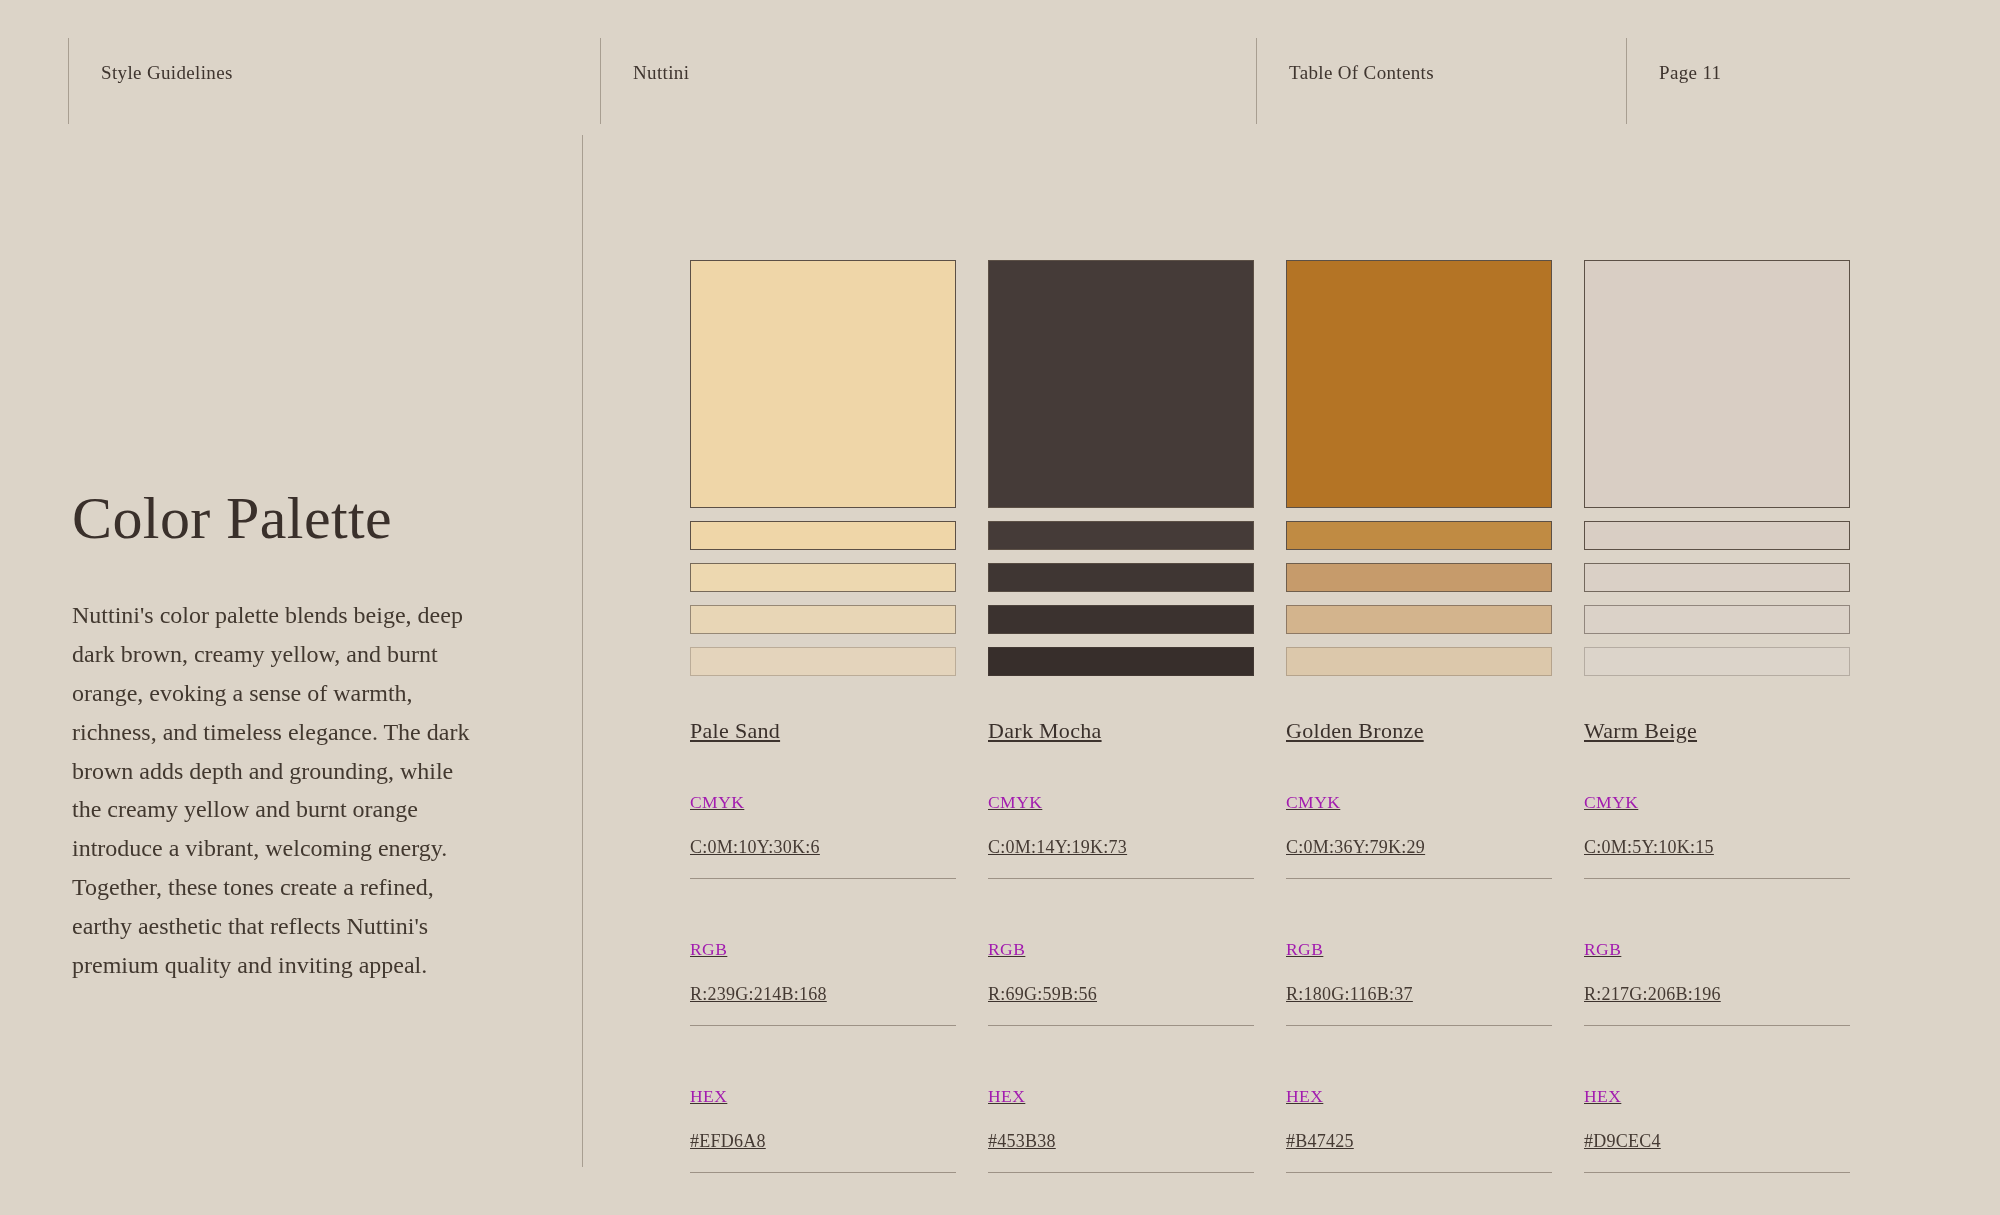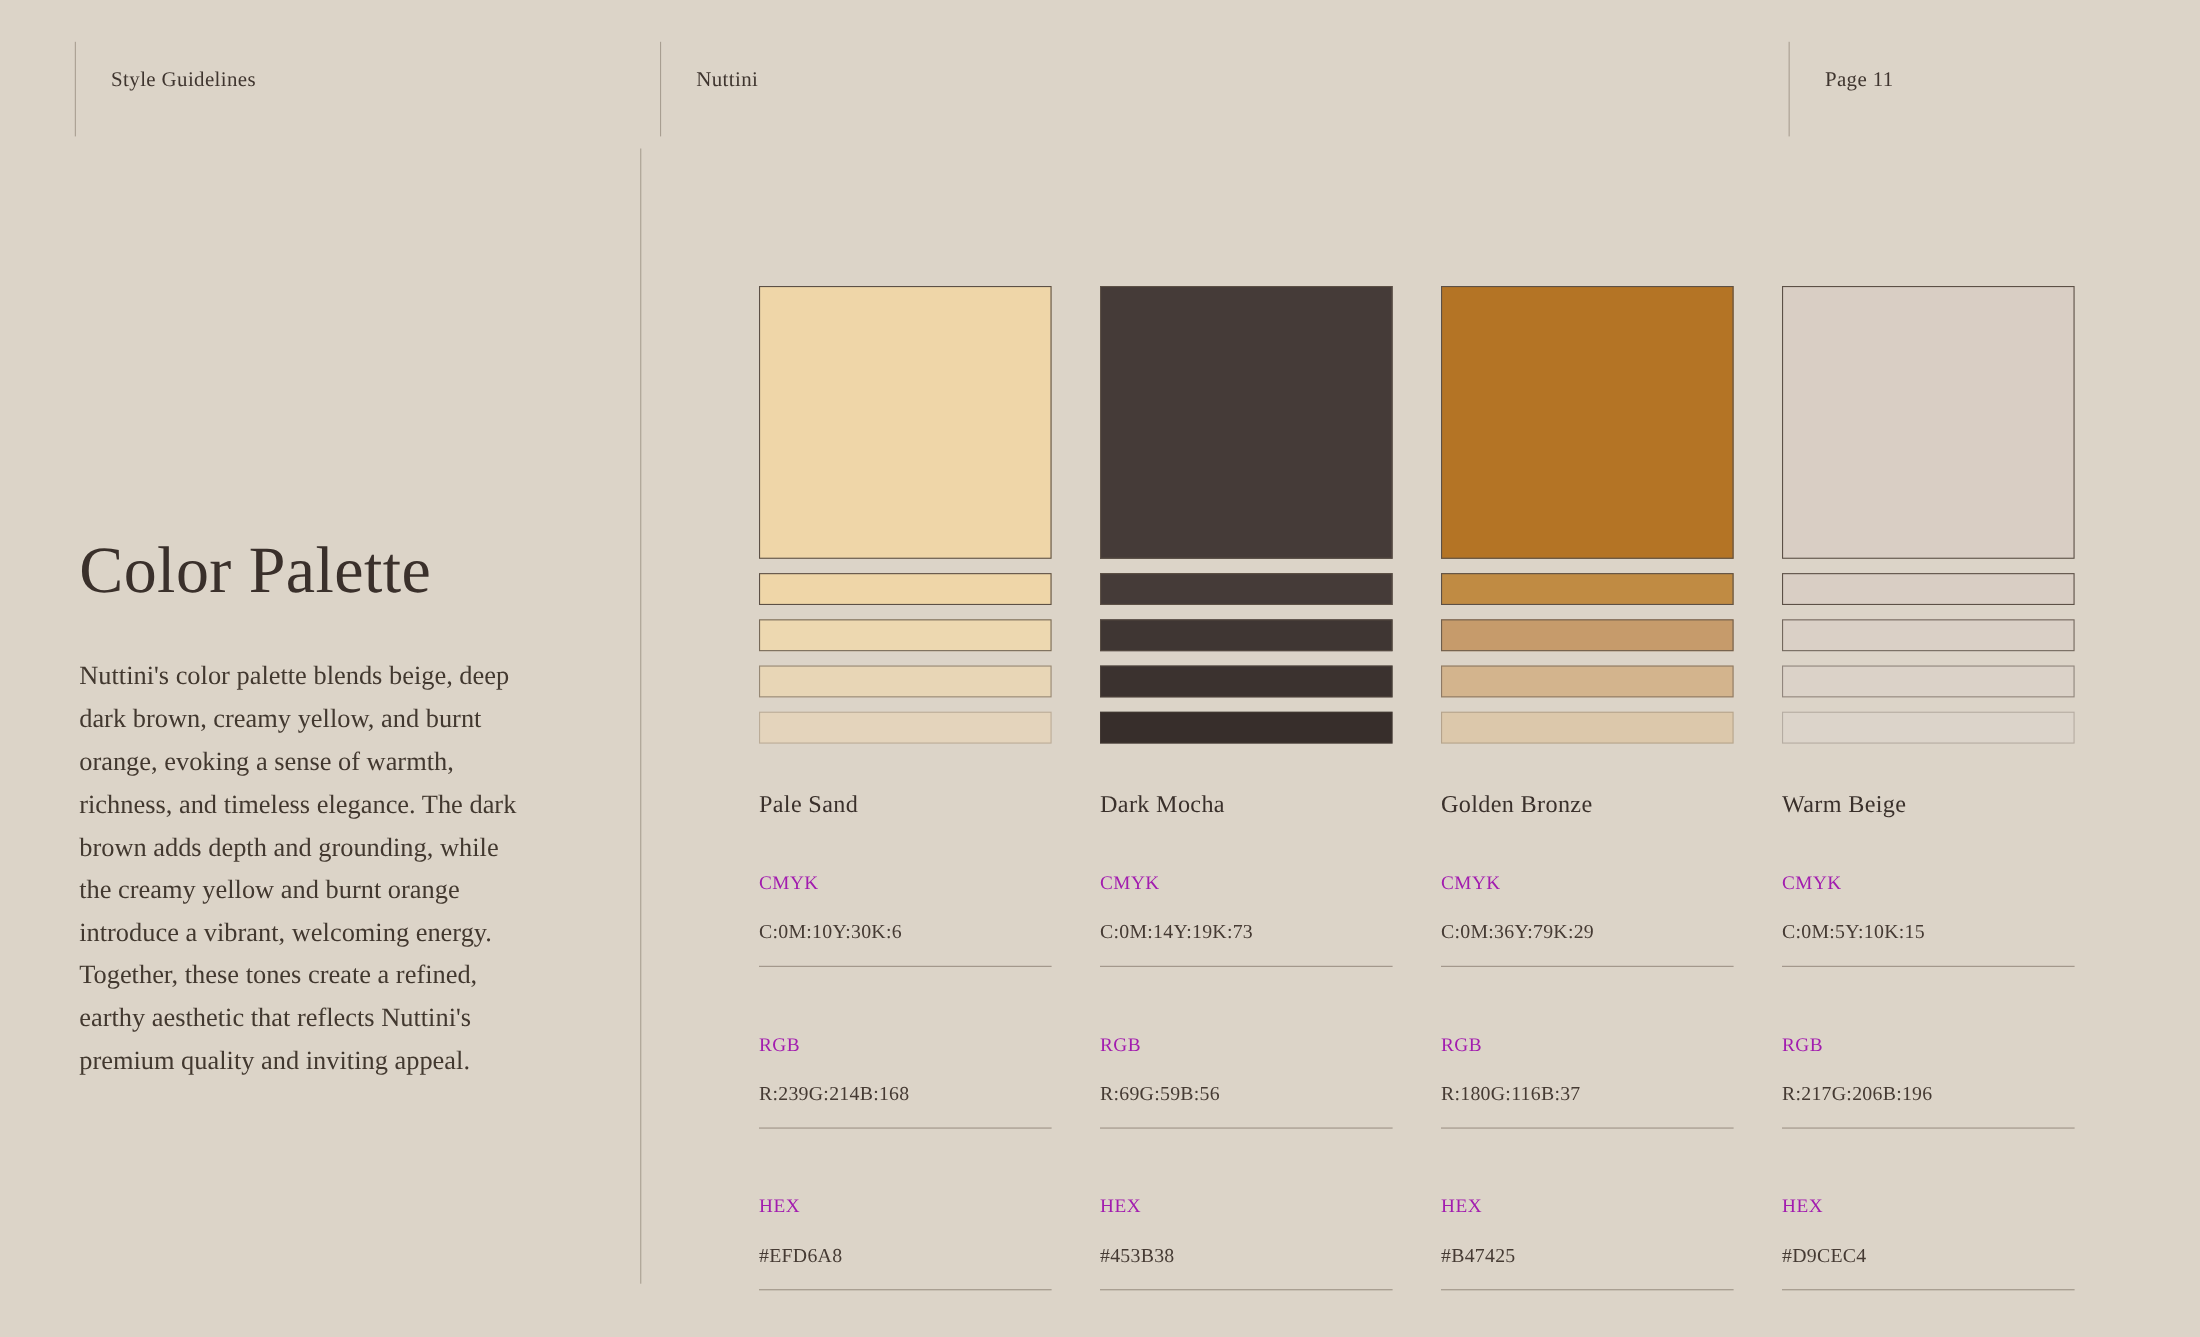--- a/index.html
+++ b/index.html
@@ -79,21 +79,22 @@
     width: 410px;
   }
 
   
   .palette {
     position: absolute;
     left: 690px;
     top: 260px;
     width: 1232px;
     display: flex;
-    gap: 12px;
+    gap: 0;
+    text-decoration: underline;
   }
   .swatch-col {
     width: 266px;
     margin-right: 32px;
     box-sizing: border-box;
   }
   .swatch-col:last-child { margin-right: 0; }
 
   .sw-main {
     width: 266px;
@@ -144,20 +145,23 @@
 </head>
 <body style="background: rgb(220, 212, 200);">
 
 <div class="header">
   <div class="hdr-cell" id="hdr-1">
     <span class="hdr-label">Style Guidelines</span>
   </div>
   <div class="hdr-cell" id="hdr-2">
     <span class="hdr-label">Nuttini</span>
   </div>
+  <div class="hdr-cell" id="hdr-3">
+    <span class="hdr-label">Table Of Contents</span>
+  </div>
   <div class="hdr-cell" id="hdr-4">
     <span class="hdr-label">Page 11</span>
   </div>
 </div>
 
 <div class="main-rule"></div>
 
 <div class="left-col">
   <h1 class="page-title">Color Palette</h1>
   <p class="page-desc">Nuttini's color palette blends beige, deep dark brown, creamy yellow, and burnt orange, evoking a sense of warmth, richness, and timeless elegance. The dark brown adds depth and grounding, while the creamy yellow and burnt orange introduce a vibrant, welcoming energy. Together, these tones create a refined, earthy aesthetic that reflects Nuttini's premium quality and inviting appeal.</p>

